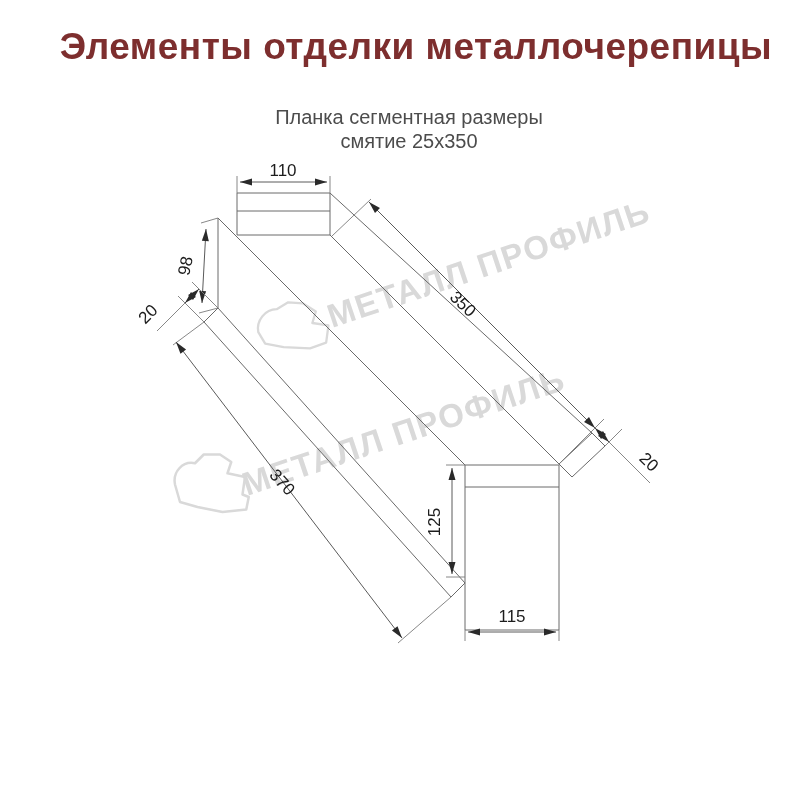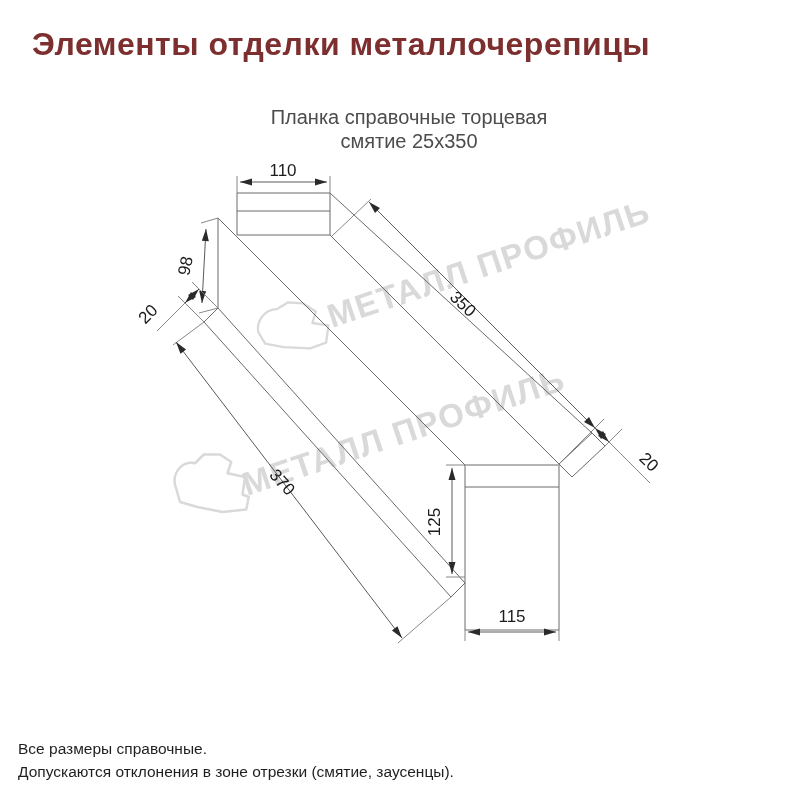--- a/index.html
+++ b/index.html
@@ -1,20 +1,20 @@
 <!DOCTYPE html>
 <html><head>
 <meta charset="utf-8">
 <style>
   html,body{margin:0;padding:0;background:#ffffff;}
   #page{position:relative;width:800px;height:800px;background:#ffffff;overflow:hidden;
         font-family:"Liberation Sans", sans-serif;}
   #drawing{position:absolute;left:0;top:0;}
-  .title{position:absolute;top:26px;left:0;right:0;text-align:left;
-         font-size:32px;font-weight:bold;color:#7d2e2e;letter-spacing:.5px;margin-left:32px;}
+  .title{position:absolute;top:26px;left:0;right:0;text-align:center;
+         font-size:37px;font-weight:bold;color:#7d2e2e;letter-spacing:.5px;margin-left:32px;}
   .subtitle{position:absolute;top:105px;left:0;right:0;text-align:center;padding-left:18px;
             font-size:20px;line-height:24px;color:#4c4c4c;}
   .footer{position:absolute;left:18px;top:737px;font-size:15.5px;line-height:23px;color:#1f1f1f;}
   
   .edge{stroke:#6a6a6a;stroke-width:1;fill:none;stroke-linejoin:round;}
   .dimline{stroke:#5a5a5a;stroke-width:1;fill:none;}
   .ext{stroke:#7a7a7a;stroke-width:0.9;fill:none;}
   .dimtext{font-family:"Liberation Sans",sans-serif;font-size:17px;fill:#1c1c1c;}
   .wm-text{font-family:"Liberation Sans",sans-serif;font-size:33px;font-weight:bold;
            letter-spacing:1.5px;fill:#d9d9d9;}
@@ -106,22 +106,18 @@
     <g>
       <path class="ext" d="M465,630 V641 M559,630 V641"></path>
       <line class="dimline" x1="468" y1="632" x2="556" y2="632" marker-start="url(#arr)" marker-end="url(#arr)"></line>
       <text class="dimtext" x="512" y="622" text-anchor="middle">115</text>
     </g>
   </svg>
 
   <div class="title">Элементы отделки металлочерепицы</div>
 
   <div class="subtitle">
-    <div>Планка справочные торцевая</div>
+    <div>Планка сегментная размеры</div>
     <div>смятие 25х350</div>
   </div>
 
-  <div class="footer">
-    <div>Все размеры справочные.</div>
-    <div>Допускаются отклонения в зоне отрезки (смятие, заусенцы).</div>
-  </div>
 
 </div>
 
 </body></html>

